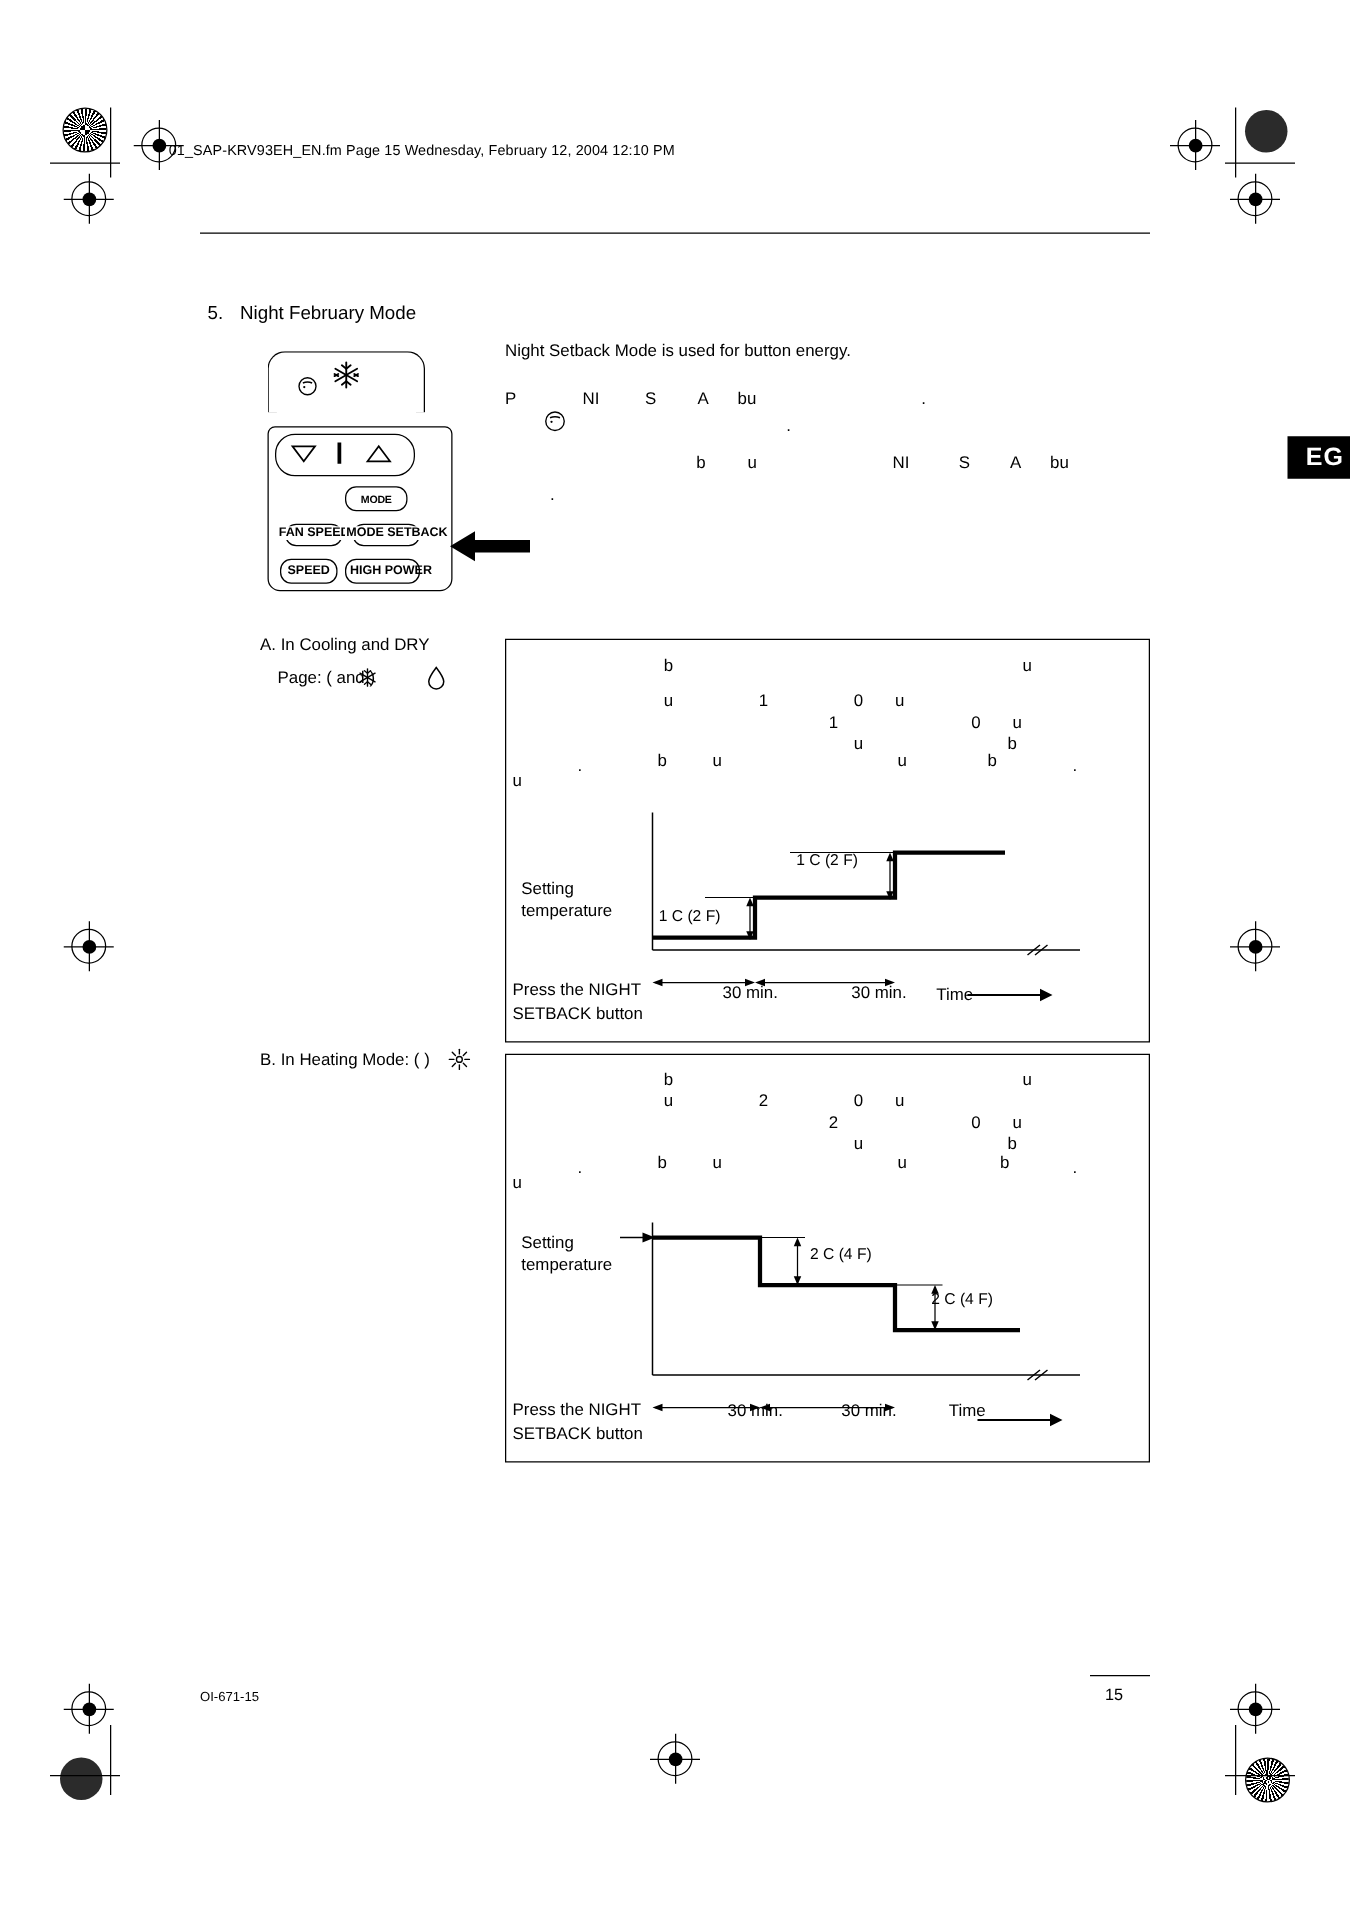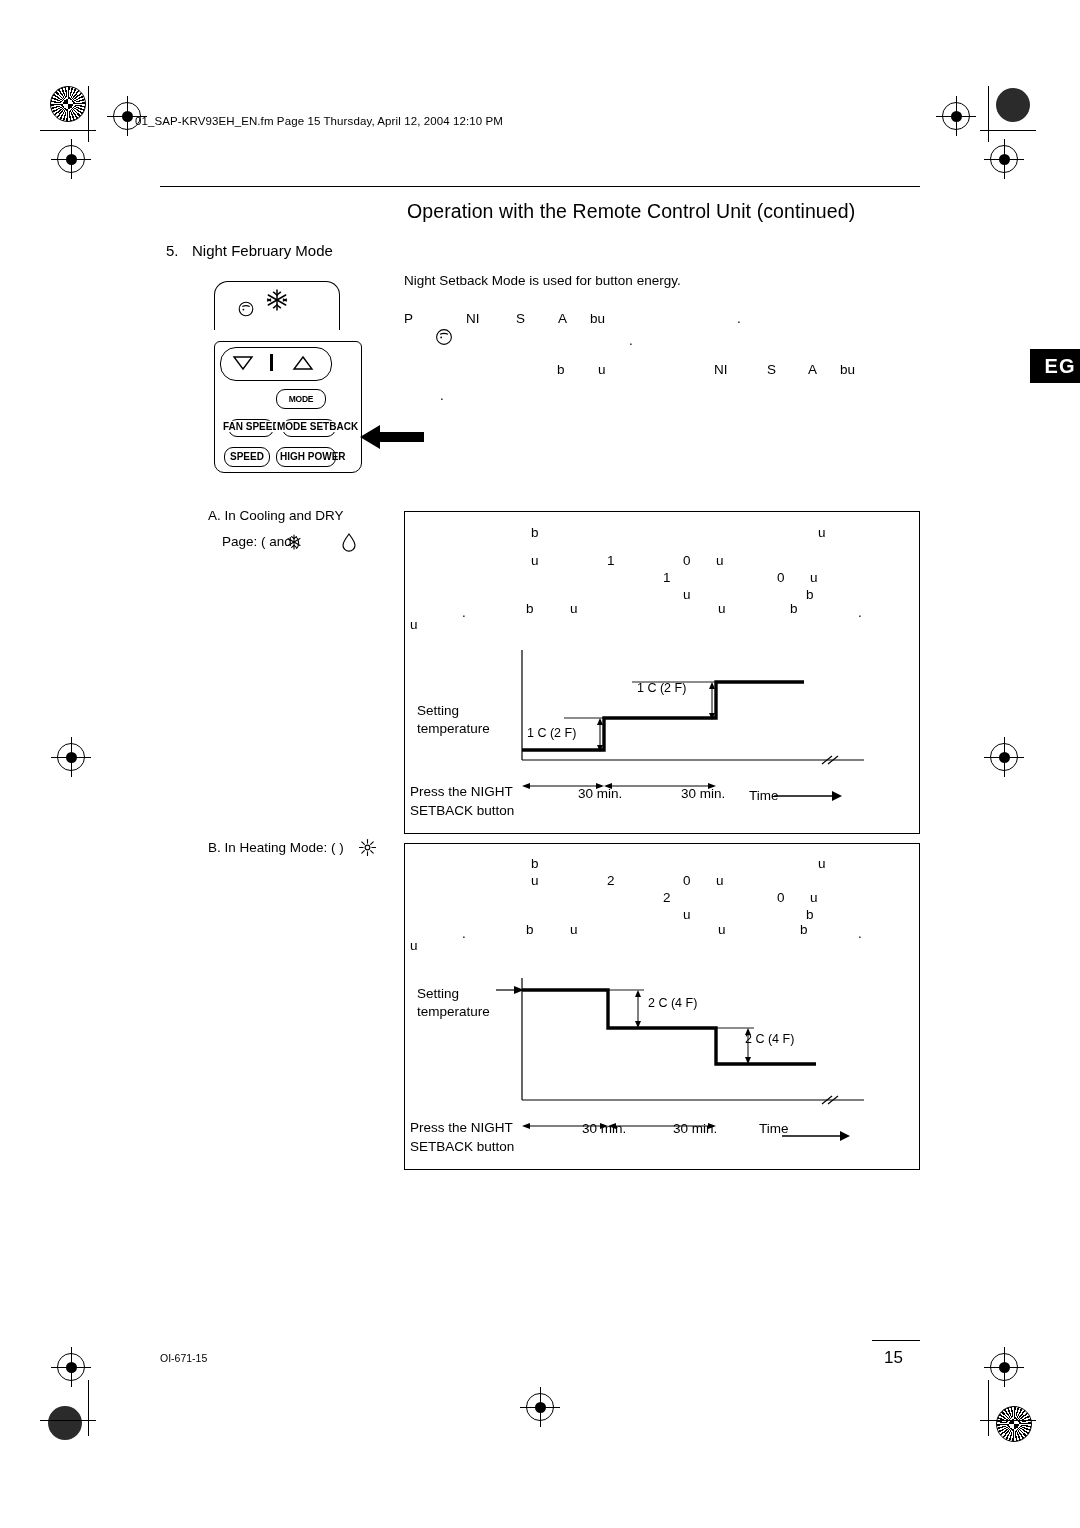--- a/index.html
+++ b/index.html
@@ -71,21 +71,21 @@
     position:absolute;font-size:10px;font-weight:bold;white-space:nowrap;
   }
   .arrow-left{position:absolute;}
 
   
   .diagram{
     position:absolute;border:1.2px solid #000;background:#fff;
   }
   .d-text{position:absolute;font-size:13.5px;white-space:nowrap;}
 
-  .footer-num{position:absolute;font-size:17px;}
+  .footer-num{position:absolute;font-size:13px;}
   .footer-code{position:absolute;font-size:10.5px;}
 
   svg{display:block;overflow:visible;}
 </style>
 </head>
 <body>
 
 <div class="page">
 
   <div class="starburst" style="left:50px;top:86px;"></div>
@@ -123,24 +123,23 @@
 
   <div class="cornerline" style="left:88px;top:86px;width:1px;height:56px;"></div>
   <div class="cornerline" style="left:40px;top:130px;width:56px;height:1px;"></div>
   <div class="cornerline" style="left:988px;top:86px;width:1px;height:56px;"></div>
   <div class="cornerline" style="left:980px;top:130px;width:56px;height:1px;"></div>
   <div class="cornerline" style="left:88px;top:1380px;width:1px;height:56px;"></div>
   <div class="cornerline" style="left:40px;top:1420px;width:56px;height:1px;"></div>
   <div class="cornerline" style="left:988px;top:1380px;width:1px;height:56px;"></div>
   <div class="cornerline" style="left:980px;top:1420px;width:56px;height:1px;"></div>
 
-  <div class="hdr-text" style="left:135px;top:115px;">01_SAP-KRV93EH_EN.fm  Page 15  Thursday, April 12, 2004  12:10 PM</div>
+  <div class="hdr-text" style="left:135px;top:115px;">01_SAP-KRV93EH_EN.fm  Page 15  Wednesday, February 12, 2004  12:10 PM</div>
   <div class="rule" style="left:160px;top:186px;width:760px;"></div>
 
-  <div class="title" style="left:407px;top:200px;">Operation with the Remote Control Unit (continued)</div>
 
   <div class="section-num" style="left:166px;top:242px;">5.</div>
   <div class="section-title" style="left:192px;top:242px;">Night February Mode</div>
 
   <div class="body-text" style="left:404px;top:273px;">Night Setback Mode is used for button energy.</div>
 
   <div class="body-text" style="left:404px;top:311px;">P</div>
   <div class="body-text" style="left:466px;top:311px;">NI</div>
   <div class="body-text" style="left:516px;top:311px;">S</div>
   <div class="body-text" style="left:558px;top:311px;">A</div>

